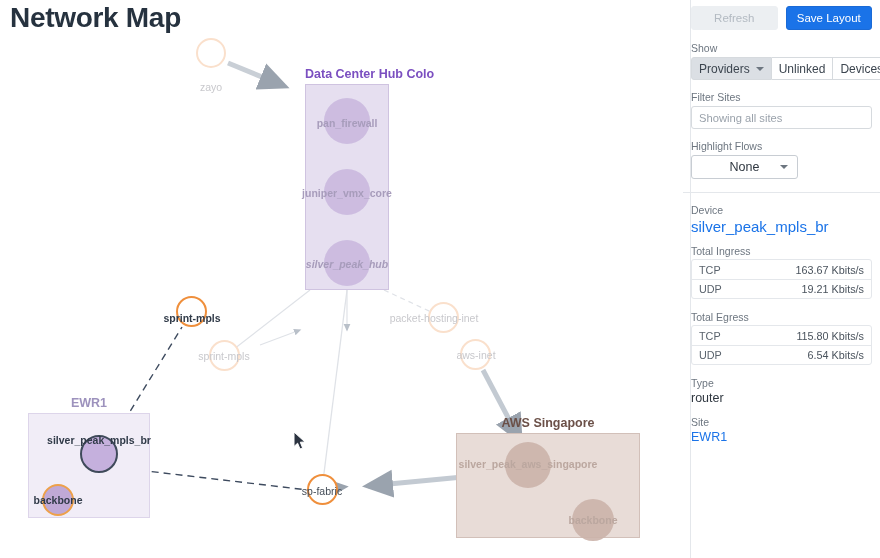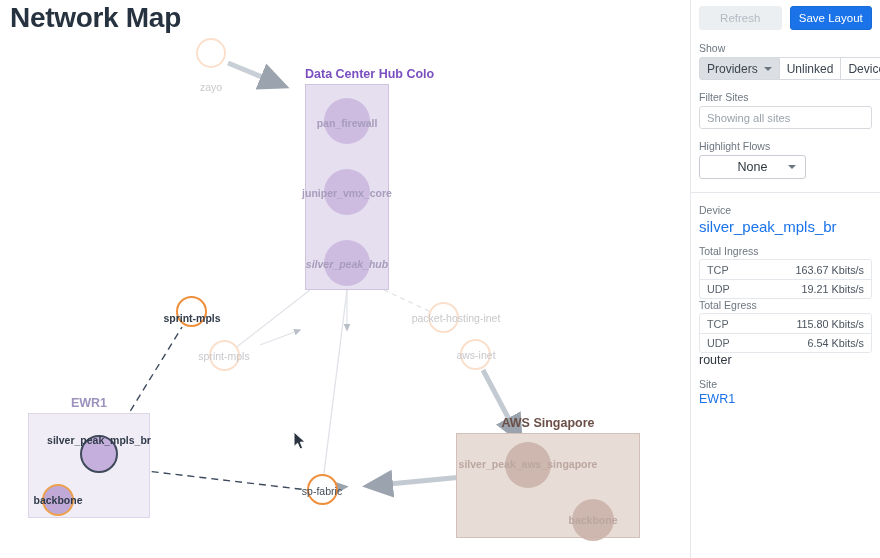--- a/index.html
+++ b/index.html
@@ -57,21 +57,21 @@
   .node-prov-on-lbl { color: #303a48; }
   .node-prov-off { background: #ffffff; border: 2px solid #fae0cc; }
   .node-prov-off-lbl { color: #c8c8cc; }
 
   #cursor { position: absolute; pointer-events: none; }
 
   
   #sidebar {
     position: relative; width: 190px; height: 558px;
     border-left: 1px solid #e4e7eb; background: #fff;
-    padding: 6px 8px 0 8px;
+    padding: 6px 8px 0 0;
   }
   .btn-row { display: flex; gap: 8px; margin-bottom: 12px; }
   .btn {
     height: 24px; border-radius: 3px; font-size: 11.5px;
     display: flex; align-items: center; justify-content: center;
     cursor: pointer; flex: 1;
   }
   #refresh-button { background: #eceff2; color: #b3bac2; border: 1px solid #eceff2; }
   #save-layout-button { background: #1a73e8; color: #fff; border: 1px solid #1a6ad6; font-weight: normal; }
 
@@ -99,21 +99,21 @@
     display: flex; align-items: center; justify-content: center; position: relative;
     font-size: 12.5px; color: #2f3740; cursor: pointer; margin-bottom: 13px;
   }
   #highlight-flows-select .caret { position: absolute; right: 9px; }
 
   .divider { height: 1px; background: #e4e7eb; margin: 0 -8px 11px -8px; }
 
   .sec-label { font-size: 10.5px; color: #6d7680; margin-bottom: 2px; }
   #device-name { font-size: 15px; color: #1a73e8; margin-bottom: 10px; font-weight: normal; }
 
-  .metric-table { border: 1px solid #e4e7eb; border-radius: 3px; }
+  .metric-table { border: 1px solid #e4e7eb; border-radius: 3px; margin-bottom: 12px; }
   .metric-row {
     display: flex; justify-content: space-between; align-items: center;
     height: 19px; padding: 0 7px; font-size: 10.8px; color: #5a636d;
   }
   .metric-row + .metric-row { border-top: 1px solid #e4e7eb; }
   .metric-val { color: #4a535d; }
 
   #device-type { font-size: 12.5px; color: #2f3740; margin-bottom: 11px; }
   #device-site { font-size: 12.5px; color: #1a73e8; }
 </style>
@@ -178,21 +178,21 @@
     <div class="node node-prov-off" style="left:196px; top:38px; width:30px; height:30px;"></div>
     <div class="node-label node-prov-off-lbl" style="left:211px; top:59px; font-weight:normal;margin-top:28px;">zayo</div>
 
     <div class="node node-prov-on" style="left:176px; top:296px; width:31px; height:31px;"></div>
     <div class="node-label node-prov-on-lbl" style="left:192px; top:318px;">sprint-mpls</div>
 
     <div class="node node-prov-off" style="left:209px; top:340px; width:31px; height:31px;"></div>
     <div class="node-label node-prov-off-lbl" style="left:224px; top:356px; font-weight:normal;">sprint-mpls</div>
 
     <div class="node node-prov-off" style="left:428px; top:302px; width:31px; height:31px;"></div>
-    <div class="node-label node-prov-off-lbl" style="left:456px; top:318px; font-weight:normal;">packet-hosting-inet</div>
+    <div class="node-label node-prov-off-lbl" style="left:434px; top:318px; font-weight:normal;">packet-hosting-inet</div>
 
     <div class="node node-prov-off" style="left:460px; top:339px; width:31px; height:31px;"></div>
     <div class="node-label node-prov-off-lbl" style="left:476px; top:355px; font-weight:normal;">aws-inet</div>
 
     <div class="node node-prov-on" style="left:307px; top:474px; width:31px; height:31px;"></div>
     <div class="node-label node-prov-on-lbl" style="left:322px; top:491px; font-weight:normal; color:#434c57;">sp-fabric</div>
 
     <div class="site-box" id="site-ewr1" style="left:28px; top:413px; width:122px; height:105px;">
       <div class="site-rect"></div>
       <div class="site-label">EWR1</div>
@@ -266,18 +266,19 @@
       <div class="metric-row">
         <span>TCP</span>
         <span class="metric-val">115.80 Kbits/s</span>
       </div>
       <div class="metric-row">
         <span>UDP</span>
         <span class="metric-val">6.54 Kbits/s</span>
       </div>
     </div>
 
+    <div class="sec-label">Type</div>
     <div id="device-type">router</div>
 
     <div class="sec-label">Site</div>
     <div id="device-site">EWR1</div>
   </div>
 </div>
 
 </body></html>

